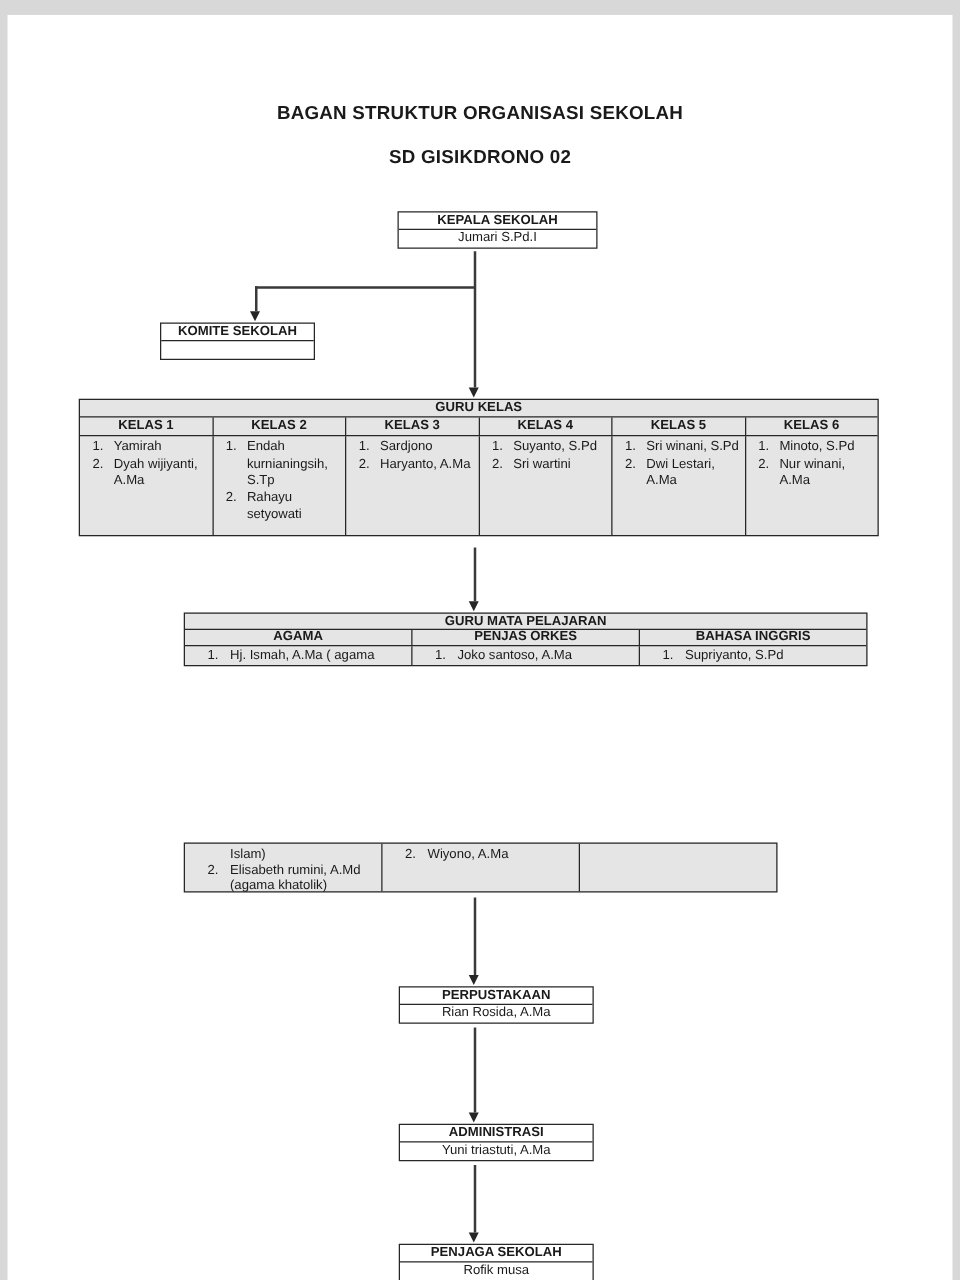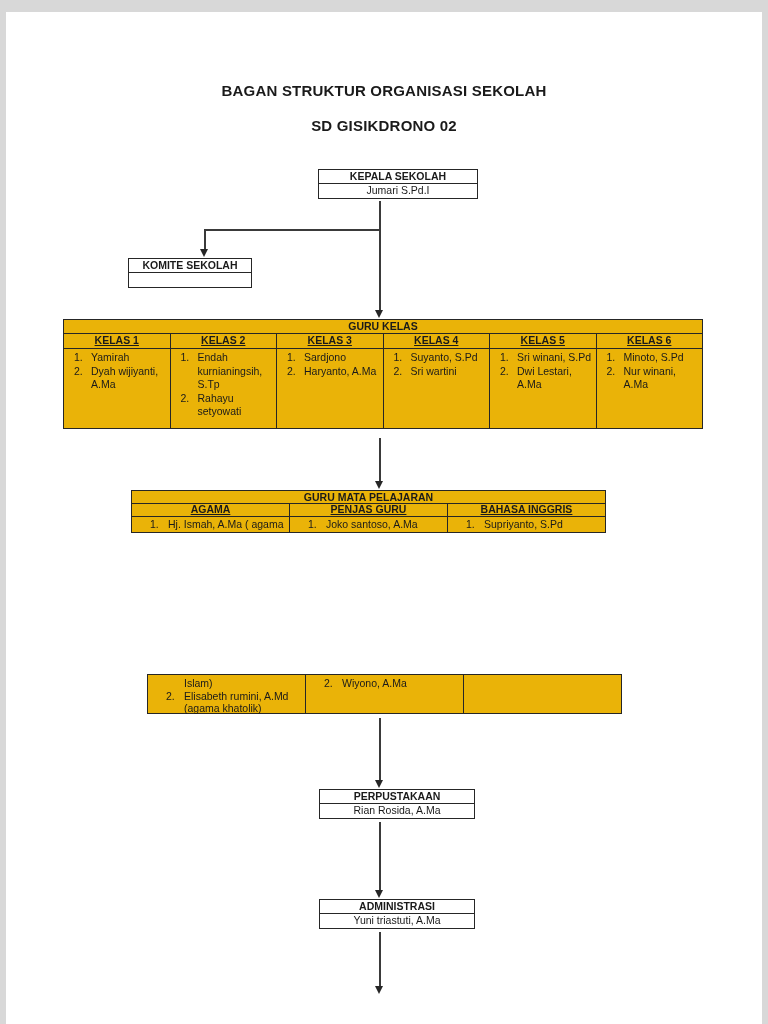--- a/index.html
+++ b/index.html
@@ -30,35 +30,35 @@
   .line { position: absolute; background: #3a3a3a; }
   .line.v { width: 1.5px; }
   .line.h { height: 1.5px; }
   .arr {
     position: absolute; width: 0; height: 0;
     border-left: 4.5px solid transparent; border-right: 4.5px solid transparent;
     border-top: 8px solid #262626;
   }
 
   
-  .otable { position: absolute; border: 1.5px solid #262626; background: #eab308; font-size: 10.5px; }
+  .otable { position: absolute; border: 1.5px solid #262626; background: #e5e5e5; font-size: 10.5px; }
   .t-title { text-align: center; font-weight: bold; border-bottom: 1.5px solid #262626; height: 14px; line-height: 13.5px; }
   .t-row { display: flex; }
   .t-row.head { border-bottom: 1.5px solid #262626; }
   .t-row .cell { flex: 1; border-right: 1.5px solid #262626; min-width: 0; }
   .t-row .cell:last-child { border-right: none; }
-  .t-row.head .cell { text-align: center; font-weight: bold; height: 14px; line-height: 13.5px; text-decoration: underline; }
+  .t-row.head .cell { text-align: center; font-weight: bold; height: 14px; line-height: 13.5px; }
 
   #guru-kelas { left: 63px; top: 307px; width: 640px; }
   #guru-kelas .t-row.body .cell { height: 79px; padding-top: 2px; line-height: 13.5px; }
   #guru-kelas .li { display: flex; padding-left: 10px; }
   #guru-kelas .li .n { width: 17px; flex: none; }
   #guru-kelas .li .t { flex: 1; padding-right: 2px; }
 
-  #guru-mapel-top { left: 131px; top: 478px; width: 475px; }
+  #guru-mapel-top { left: 147px; top: 478px; width: 547px; }
   #guru-mapel-top .t-title { height: 13px; line-height: 12.5px; }
   #guru-mapel-top .t-row.head .cell { height: 12px; line-height: 11.5px; }
   #guru-mapel-top .t-row.body .cell { height: 15px; padding-top: 1px; line-height: 13px; }
 
   #guru-mapel-cont { left: 147px; top: 662px; width: 475px; }
   #guru-mapel-cont .t-row.body .cell { height: 38px; padding-top: 2px; line-height: 12.5px; }
 
   .gm .li { display: flex; padding-left: 18px; }
   .gm .li .n { width: 18px; flex: none; }
   .gm .li .t { flex: 1; padding-right: 2px; }
@@ -163,21 +163,21 @@
     </div>
   </div>
 
   <div class="line v" style="left:379px; top:426px; height:43px;"></div>
   <div class="arr" style="left:375px; top:469px;"></div>
 
   <div class="otable gm" id="guru-mapel-top">
     <div class="t-title">GURU MATA PELAJARAN</div>
     <div class="t-row head">
       <div class="cell">AGAMA</div>
-      <div class="cell">PENJAS GURU</div>
+      <div class="cell">PENJAS ORKES</div>
       <div class="cell">BAHASA INGGRIS</div>
     </div>
     <div class="t-row body">
       <div class="cell">
         <div class="li">
             <span class="n">1.</span>
             <span class="t">Hj. Ismah, A.Ma ( agama</span>
           </div>
       </div>
       <div class="cell">
@@ -229,13 +229,17 @@
   <div class="arr" style="left:375px; top:878px;"></div>
 
   <div class="obox" style="left:319px; top:887px; width:156px;">
     <div class="obox-title">ADMINISTRASI</div>
     <div class="obox-name">Yuni triastuti, A.Ma</div>
   </div>
 
   <div class="line v" style="left:379px; top:920px; height:54px;"></div>
   <div class="arr" style="left:375px; top:974px;"></div>
 
+  <div class="obox" style="left:319px; top:983px; width:156px;">
+    <div class="obox-title">PENJAGA SEKOLAH</div>
+    <div class="obox-name">Rofik musa</div>
+  </div>
 </div>
 
 </body></html>

